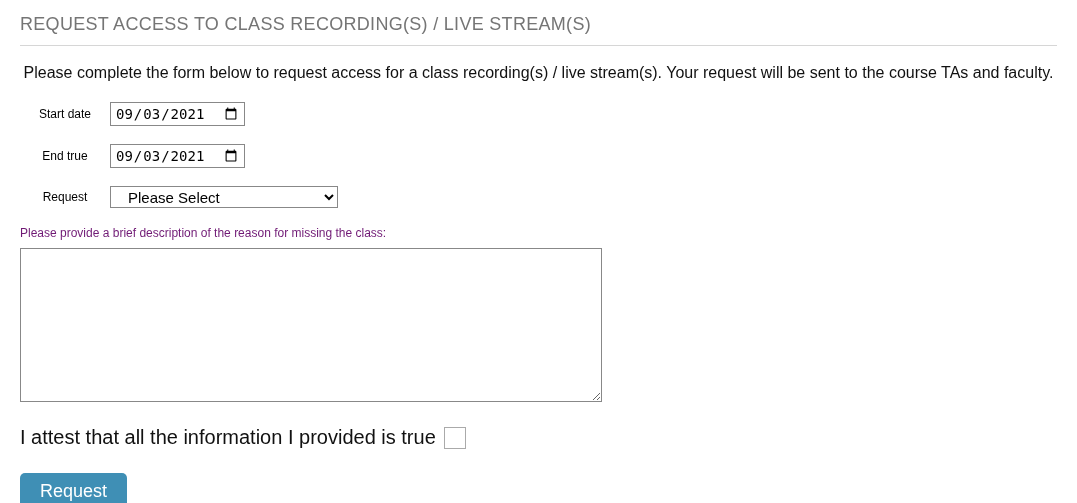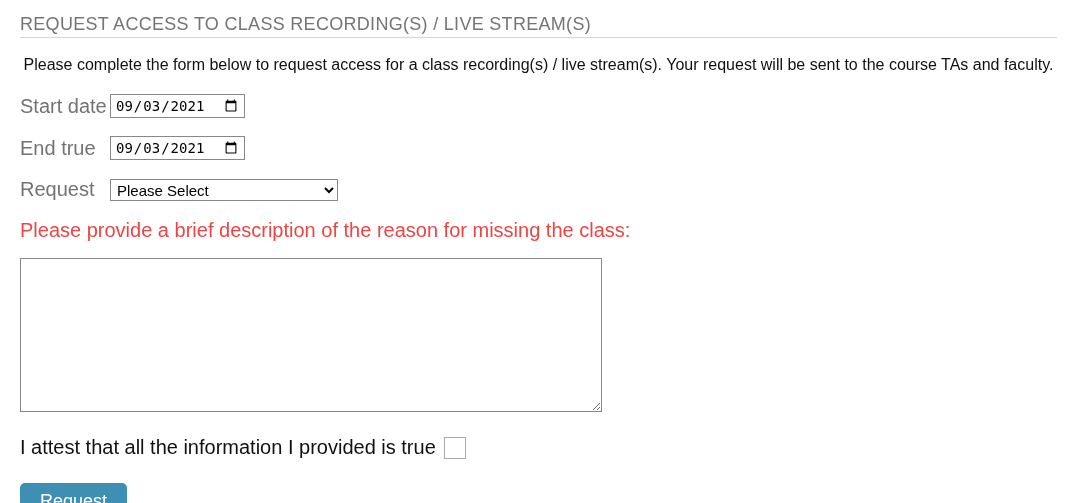--- a/index.html
+++ b/index.html
@@ -12,63 +12,64 @@
       font-size: 16px;
       color: #333;
       background: #fff;
       padding: 14px 20px;
       width: 1077px;
     }
     .section-title {
       font-size: 18px;
       color: #757575;
       letter-spacing: 0.3px;
-      padding-bottom: 2px;
+      padding-bottom: 10px;
       border-bottom: 1px solid #d6d6d6;
       margin-bottom: 18px;
       font-weight: 400;
     }
     .intro {
       font-size: 16px;
       color: #111;
       margin-bottom: 20px;
       text-align: center;
     }
     .form-row {
       display: flex;
       align-items: center;
       margin-bottom: 18px;
     }
     .form-row .row-label {
       width: 90px;
-      font-size: 20px;
-      color: #737373;
+      font-size: 12px;
+      color: #000000;
+      text-align: center;
     }
     input[type="date"] {
       font-family: monospace, "Courier New";
       font-size: 14px;
       padding: 2px 4px;
       border: 1px solid #888;
       background: #fff;
       width: 135px;
       height: 24px;
     }
     select.reason-select {
       font-family: Arial, sans-serif;
       font-size: 15px;
-      padding: 1px 2px;
+      padding: 1px 13px;
       border: 1px solid #888;
       background: #fff;
       width: 228px;
       height: 22px;
     }
     .desc-label {
-      font-size: 20px;
-      color: #ef4444;
-      margin-bottom: 16px;
+      font-size: 12px;
+      color: #701a75;
+      margin-bottom: 8px;
     }
     textarea.desc-area {
       width: 582px;
       height: 154px;
       border: 1px solid #888;
       font-family: inherit;
       font-size: 14px;
       padding: 4px;
       resize: both;
       display: block;

